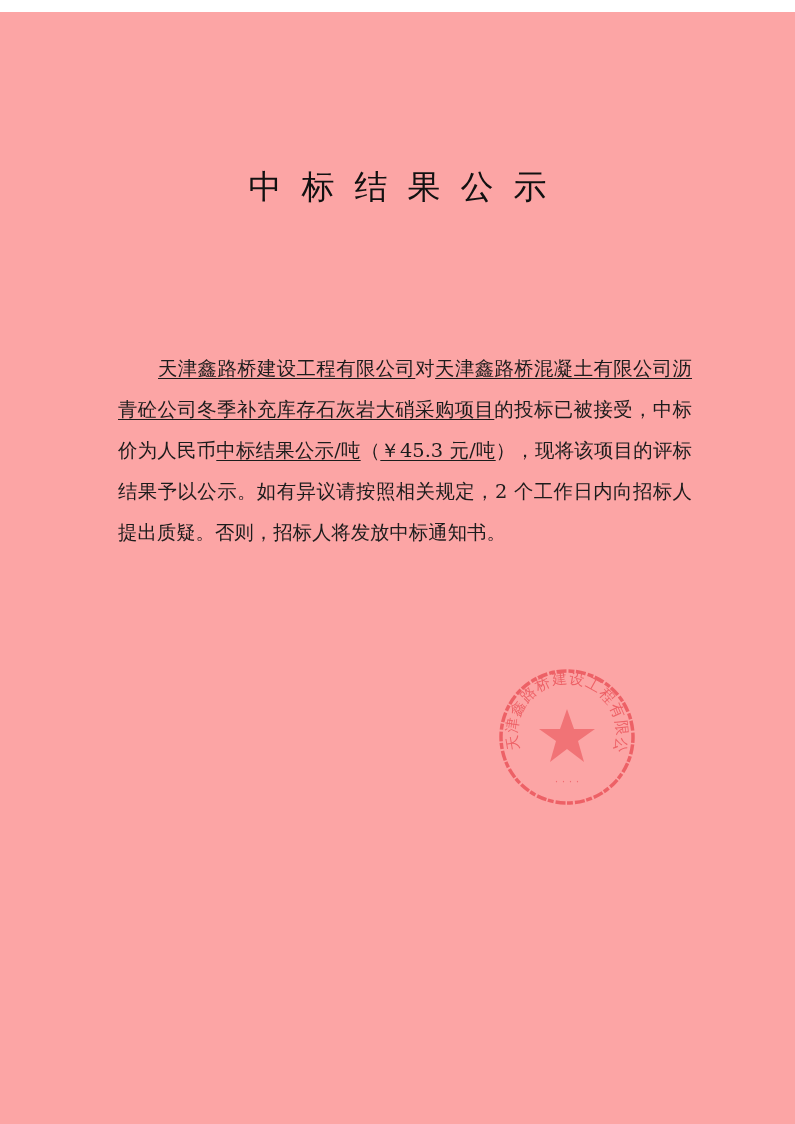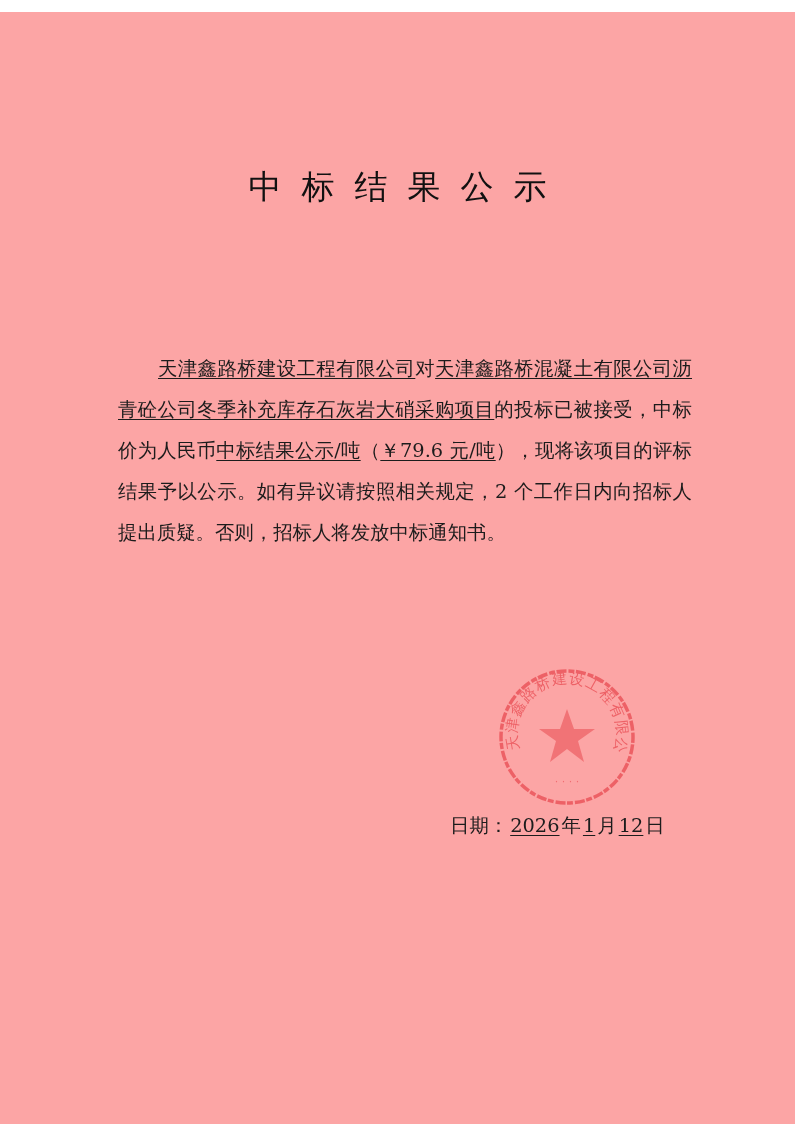--- a/index.html
+++ b/index.html
@@ -85,26 +85,23 @@
       pointer-events: none;
     }
   </style>
 </head>
 <body>
 
 <div class="page">
 
   <div class="title">中标结果公示</div>
 
-  <div class="body-text"><span class="u">天津鑫路桥建设工程有限公司</span><span>对</span><span class="u">天津鑫路桥混凝土有限公司沥青砼公司冬季补充库存石灰岩大硝采购项目</span><span>的投标已被接受，中标价为人民币</span><span class="u">中标结果公示/吨</span><span>（</span><span class="u">￥79.6 元/吨</span><span>），现将该项目的评标结果予以公示。如有异议请按照相关规定，2 个工作日内向招标人提出质疑。否则，招标人将发放中标通知书。</span></div>
+  <div class="body-text"><span class="u">天津鑫路桥建设工程有限公司</span><span>对</span><span class="u">天津鑫路桥混凝土有限公司沥青砼公司冬季补充库存石灰岩大硝采购项目</span><span>的投标已被接受，中标价为人民币</span><span class="u">中标结果公示/吨</span><span>（</span><span class="u">￥45.3 元/吨</span><span>），现将该项目的评标结果予以公示。如有异议请按照相关规定，2 个工作日内向招标人提出质疑。否则，招标人将发放中标通知书。</span></div>
 
 
-  <div class="date">
-    <span>日期：</span><span class="u">2026</span><span>年</span><span class="u">1</span><span>月</span><span class="u">12</span><span>日</span>
-  </div>
 
   <svg class="seal" viewBox="0 0 140 140" xmlns="http://www.w3.org/2000/svg">
     <defs>
       <path id="sealArc" d="M 24 86 A 50 50 0 1 1 116 86"></path>
     </defs>
     <circle cx="70" cy="70" r="66" fill="none" stroke="#e8484f" stroke-width="3.5" stroke-dasharray="6 1.5 10 2"></circle>
     <text font-size="15" fill="#e8484f" font-family="DejaVu Sans, sans-serif" letter-spacing="1">
       <textPath href="#sealArc" startOffset="2%">天津鑫路桥建设工程有限公司</textPath>
     </text>
     <polygon points="70,42 77,62 98,62 81,74 87,95 70,82 53,95 59,74 42,62 63,62" fill="#e8484f" opacity="0.75"></polygon>

